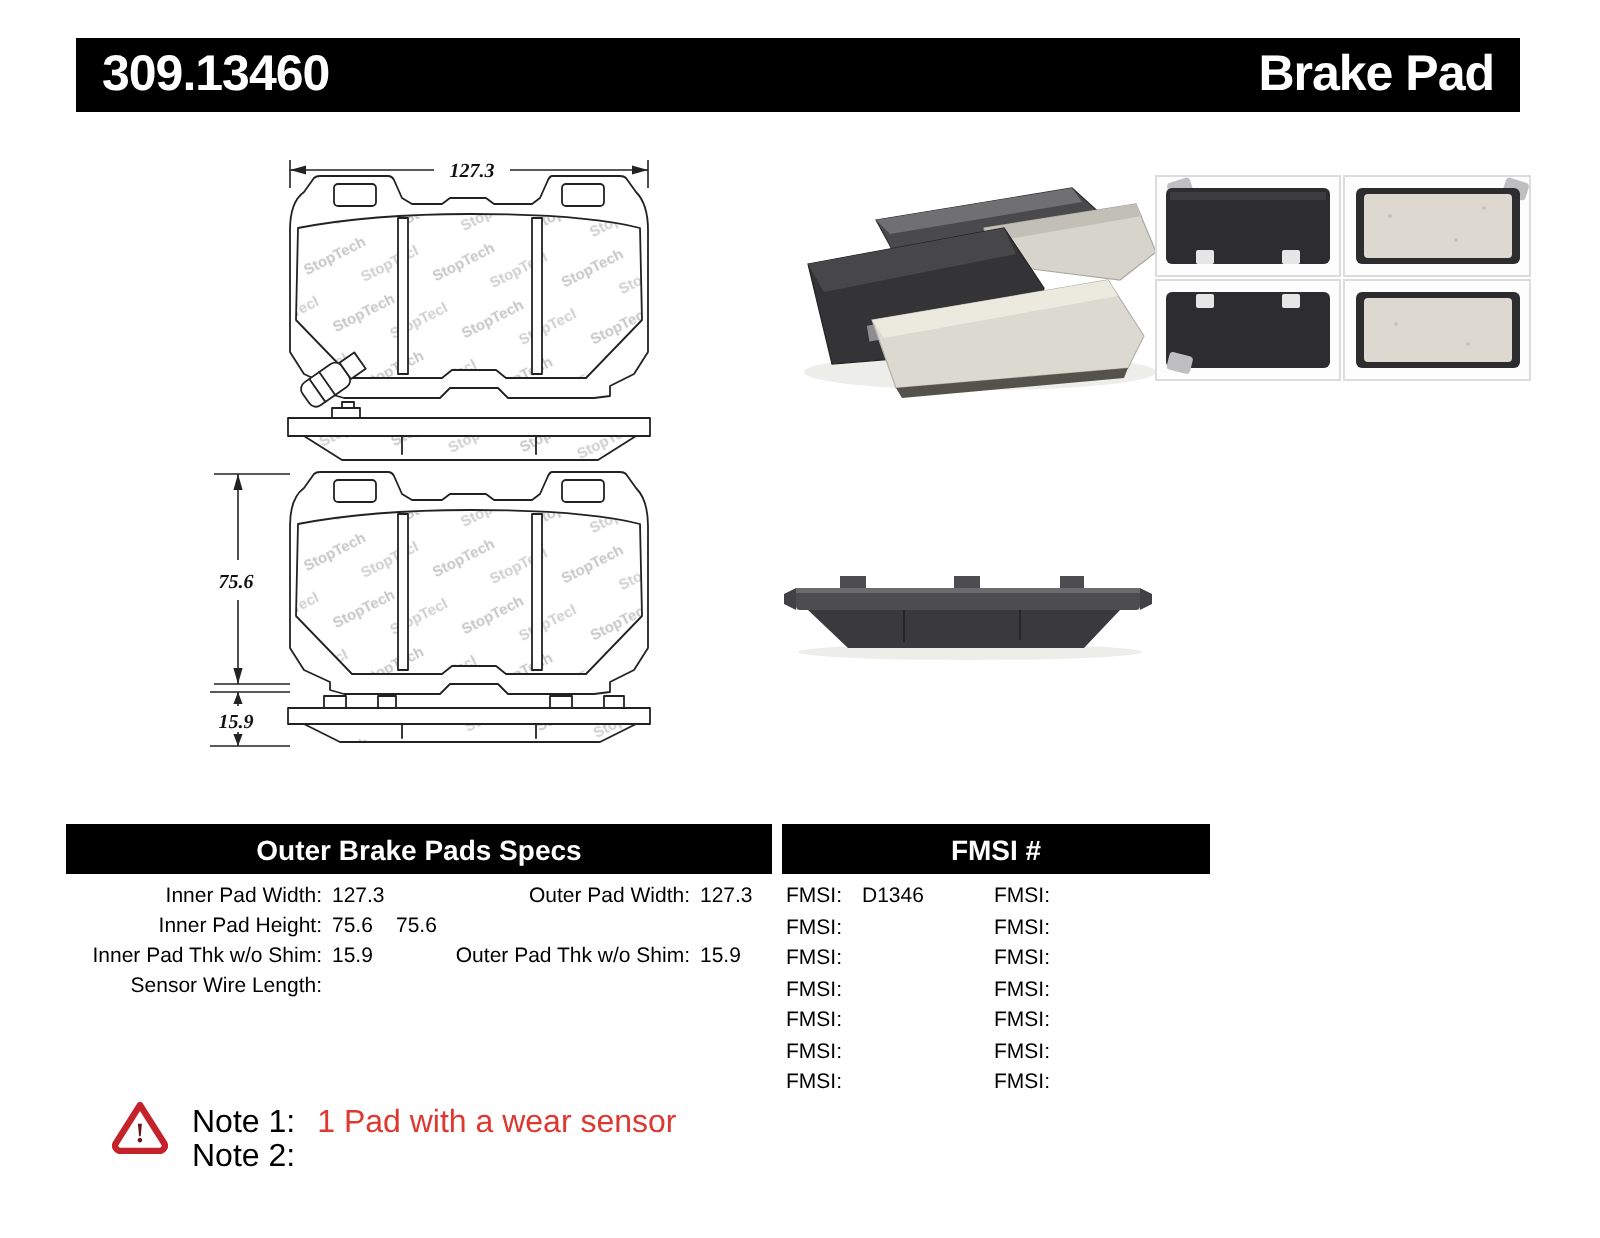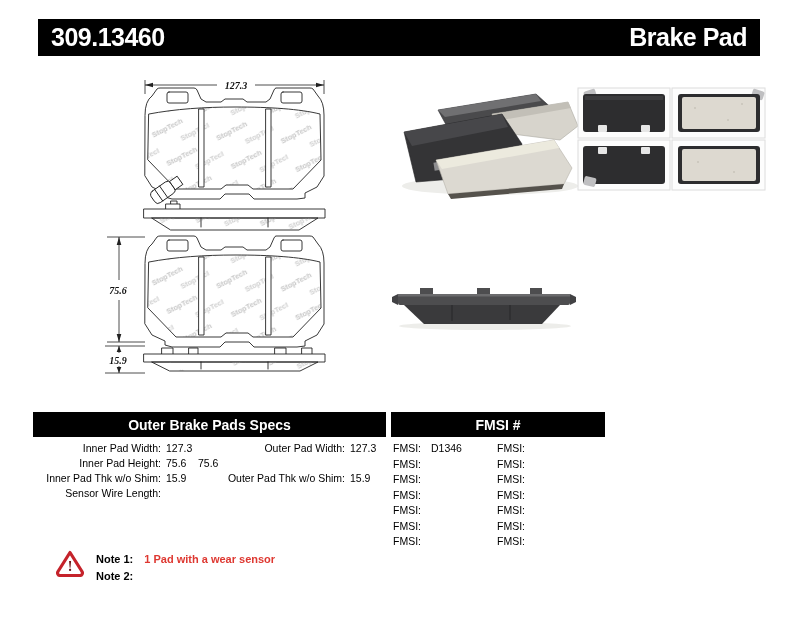--- a/index.html
+++ b/index.html
@@ -39,21 +39,21 @@
   .col{position:absolute;top:441px;font-size:10.5px;font-weight:normal;}
   .srow{height:15px;line-height:15px;display:flex;white-space:nowrap;}
   .frow{height:15.5px;line-height:15.5px;display:flex;white-space:nowrap;}
   .slabel{display:inline-block;text-align:right;}
   .inner-col .slabel{width:128px;}
   .outer-col .slabel{width:152px;}
   .sval{margin-left:5px;}
   .flabel{display:inline-block;width:32px;text-align:left;}
   .fval{margin-left:6px;}
   
-  .note-line{position:absolute;left:96px;font-size:11px;font-weight:bold;white-space:nowrap;}
+  .note-line{position:absolute;left:96px;font-size:16px;font-weight:normal;white-space:nowrap;}
   .note-red{color:var(--note-red,#de3831);margin-left:11px;}
 </style>
 </head>
 <body>
 
 <div class="page">
 
   <div class="topbar">
     <span>309.13460</span>
     <span>Brake Pad</span>

